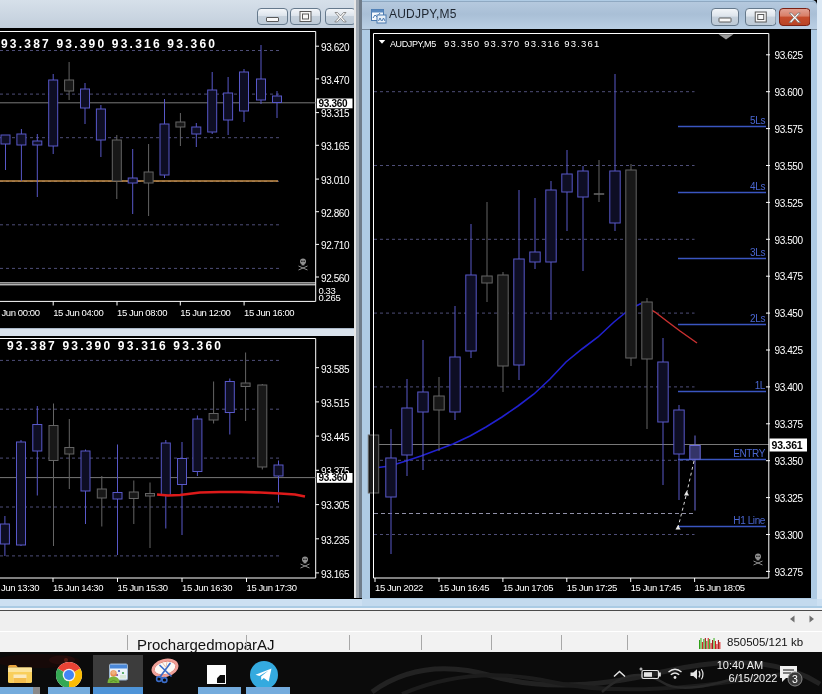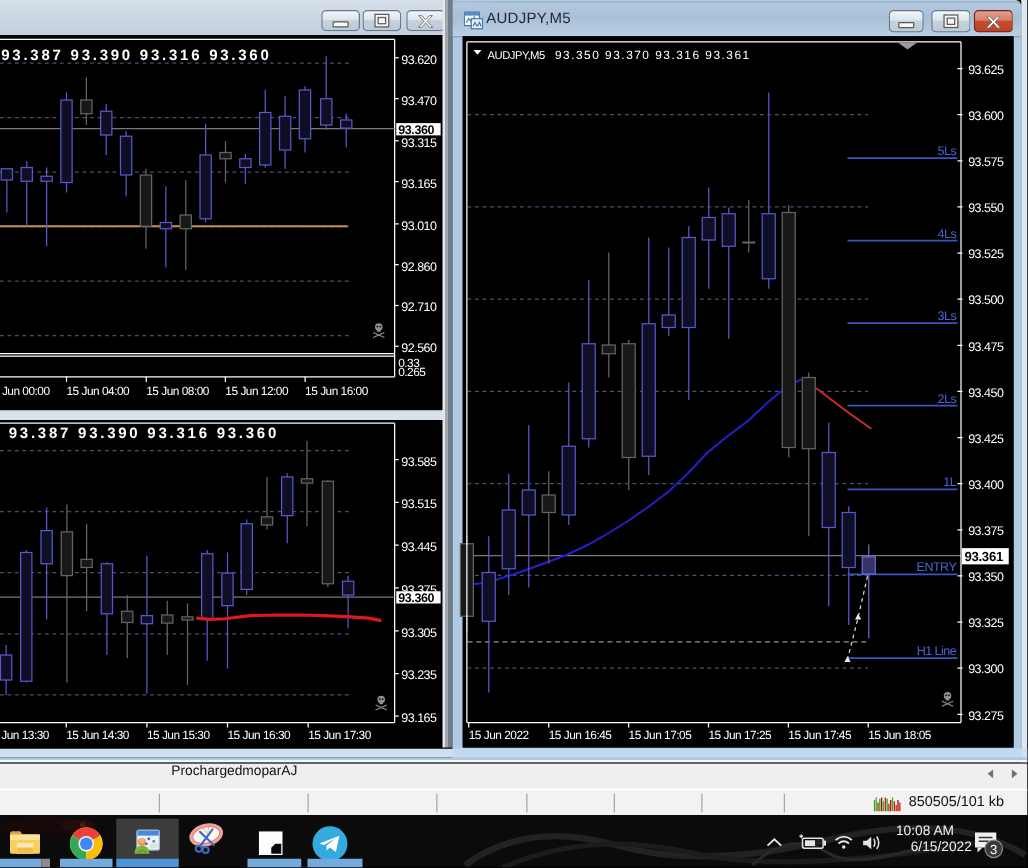--- a/index.html
+++ b/index.html
@@ -453,39 +453,39 @@
 <div class="abs" style="left:0;top:606px;width:822px;height:1.5px;background:#AACBE4"></div>
 <div class="abs" style="left:0;top:607.5px;width:822px;height:2px;background:#F2F5F9"></div>
 <div class="abs" style="left:0;top:609.5px;width:822px;height:1.5px;background:#4A4A4A"></div>
 <div class="abs" style="left:0;top:611px;width:822px;height:21px;background:#EFEFEF"></div>
 <svg width="40" height="12" style="position:absolute;left:786px;top:614px">
     <path d="M8.5,1.5 L4,5 L8.5,8.5 Z" fill="#707070"></path>
     <path d="M23.5,1.5 L28,5 L23.5,8.5 Z" fill="#707070"></path>
   </svg>
 <div class="abs" style="left:0;top:631px;width:822px;height:1.5px;background:#FFFFFF"></div>
 <div class="abs" style="left:0;top:632px;width:822px;height:20px;background:#F2F2F2"></div>
-<div class="abs" style="left:137px;top:611px;font-size:11px;color:#111">ProchargedmoparAJ</div>
+<div class="abs" style="left:137px;top:636px;font-size:15px;color:#111">ProchargedmoparAJ</div>
 <svg width="23" height="13" style="position:absolute;left:699px;top:637px">
     <rect x="0.00" y="3" width="1.05" height="9" fill="#2FA018"></rect>
     <rect x="1.45" y="1" width="1.05" height="11" fill="#3CB020"></rect>
     <rect x="2.90" y="5" width="1.05" height="7" fill="#D41A1A"></rect>
     <rect x="4.35" y="2" width="1.05" height="10" fill="#2FA018"></rect>
     <rect x="5.80" y="1" width="1.05" height="11" fill="#A01010"></rect>
     <rect x="7.25" y="4" width="1.05" height="8" fill="#3CB020"></rect>
     <rect x="8.70" y="1" width="1.05" height="11" fill="#D41A1A"></rect>
     <rect x="10.15" y="2" width="1.05" height="10" fill="#2FA018"></rect>
     <rect x="11.60" y="6" width="1.05" height="6" fill="#D41A1A"></rect>
     <rect x="13.05" y="3" width="1.05" height="9" fill="#A01010"></rect>
     <rect x="14.50" y="1" width="1.05" height="11" fill="#3CB020"></rect>
     <rect x="15.95" y="4" width="1.05" height="8" fill="#D41A1A"></rect>
     <rect x="17.40" y="7" width="1.05" height="5" fill="#D41A1A"></rect>
     <rect x="18.85" y="3" width="1.05" height="9" fill="#A01010"></rect>
     <rect x="20.30" y="5" width="1.05" height="7" fill="#D41A1A"></rect>
   </svg>
-<div class="abs" style="left:727px;top:636px;font-size:11.5px;color:#111">850505/101 kb</div>
+<div class="abs" style="left:727px;top:636px;font-size:11.5px;color:#111">850505/121 kb</div>
 
 <div class="abs" style="left:127px;top:635px;width:1px;height:15px;background:#A8A8A8"></div>
 <div class="abs" style="left:245.5px;top:635px;width:1px;height:15px;background:#A8A8A8"></div>
 <div class="abs" style="left:349px;top:635px;width:1px;height:15px;background:#A8A8A8"></div>
 <div class="abs" style="left:420.5px;top:635px;width:1px;height:15px;background:#A8A8A8"></div>
 <div class="abs" style="left:490.5px;top:635px;width:1px;height:15px;background:#A8A8A8"></div>
 <div class="abs" style="left:560.5px;top:635px;width:1px;height:15px;background:#A8A8A8"></div>
 <div class="abs" style="left:626.5px;top:635px;width:1px;height:15px;background:#A8A8A8"></div>
 
 <div class="abs" style="left:0;top:652px;width:822px;height:42px;background:#0B0B0B"></div>
@@ -549,21 +549,21 @@
     <rect x="34" y="8.5" width="16.5" height="8" rx="1.5" fill="none" stroke="#E4E4E4" stroke-width="1.2"></rect>
     <rect x="51" y="10.5" width="1.8" height="4" fill="#E4E4E4"></rect>
     <rect x="36" y="10.2" width="8" height="4.6" fill="#E4E4E4"></rect>
     <path d="M31.5,7 l3,0 M33,5.5 l0,3" stroke="#E4E4E4" stroke-width="1.1"></path>
     <path d="M60.5,10 q6.5,-5.5 13,0" stroke="#E4E4E4" stroke-width="1.4" fill="none"></path>
     <path d="M62.8,12.8 q4.2,-3.6 8.4,0" stroke="#E4E4E4" stroke-width="1.4" fill="none"></path>
     <circle cx="67" cy="15.5" r="1.4" fill="#E4E4E4"></circle>
     <path d="M82.5,10.5 l2.8,0 l3.7,-3.2 l0,10 l-3.7,-3.2 l-2.8,0 Z" fill="#E4E4E4"></path>
     <path d="M91,9 q1.8,3.2 0,6.4 M93.4,7.2 q3.2,5 0,10" stroke="#E4E4E4" stroke-width="1.2" fill="none"></path>
   </svg>
-<div class="abs" style="left:705px;top:659px;width:70px;height:12px;font-size:11px;color:#F2F2F2;text-align:center">10:08 AM</div>
+<div class="abs" style="left:705px;top:659px;width:70px;height:12px;font-size:11px;color:#F2F2F2;text-align:center">10:40 AM</div>
 <div class="abs" style="left:718px;top:672px;width:70px;height:12px;font-size:11px;color:#F2F2F2;text-align:center">6/15/2022</div>
 <svg width="26" height="24" style="position:absolute;left:778px;top:664px">
     <rect x="2" y="2" width="17" height="12" fill="#F0F0F0"></rect>
     <path d="M4,14 l0,4 l4,-4 Z" fill="#F0F0F0"></path>
     <line x1="5" y1="6" x2="16" y2="6" stroke="#333" stroke-width="1.2"></line>
     <line x1="5" y1="9" x2="13" y2="9" stroke="#333" stroke-width="1.2"></line>
     <circle cx="17" cy="15" r="7" fill="#3A3A3A" stroke="#888" stroke-width="1"></circle>
     <text x="17" y="19" font-size="10.5" fill="#fff" text-anchor="middle" font-family="&quot;Liberation Sans&quot;, sans-serif">3</text>
   </svg>
 <div style="position:absolute;left:0px;top:687px;width:33px;height:7px;background:#74ABDC"></div>

